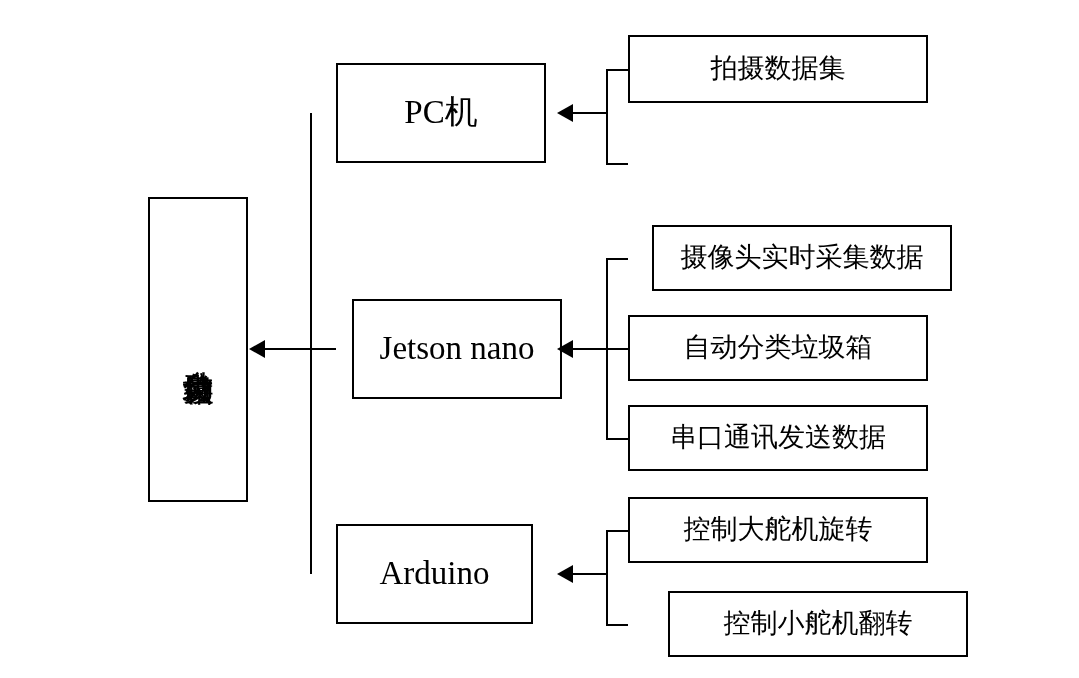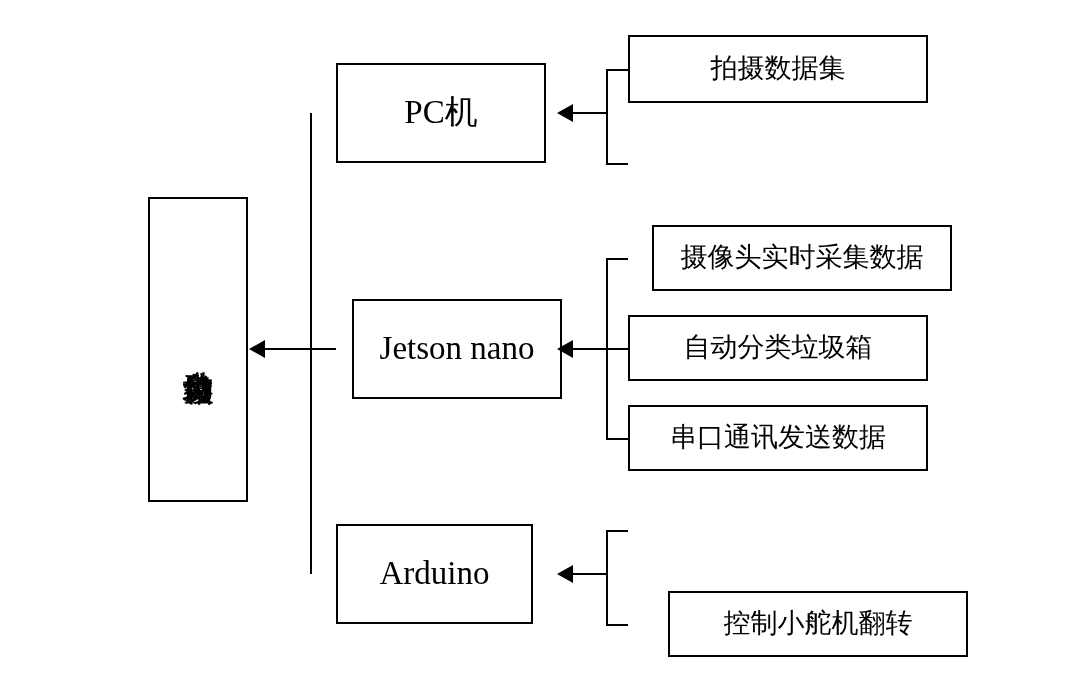--- a/index.html
+++ b/index.html
@@ -110,17 +110,20 @@
   <div class="node node-leaf" style="left:628px; top:405px; width:300px; height:66px;align-items:center;">
     <span>串口通讯发送数据</span>
   </div>
 
   <div class="connector h-line" style="left:572px; top:573px; width:36px;"></div>
   <div class="arrow arrow-left" style="left:557px; top:565px;"></div>
   <div class="connector v-line" style="left:606px; top:530px; height:95px;"></div>
   <div class="connector h-line" style="left:606px; top:530px; width:22px;"></div>
   <div class="connector h-line" style="left:606px; top:624px; width:22px;"></div>
 
+  <div class="node node-leaf" style="left:628px; top:497px; width:300px; height:66px;">
+    <span>控制大舵机旋转</span>
+  </div>
   <div class="node node-leaf" style="left:628px; top:591px; width:300px; height:66px;margin-left:40px;">
     <span>控制小舵机翻转</span>
   </div>
 
 </div>
 
 </body></html>

